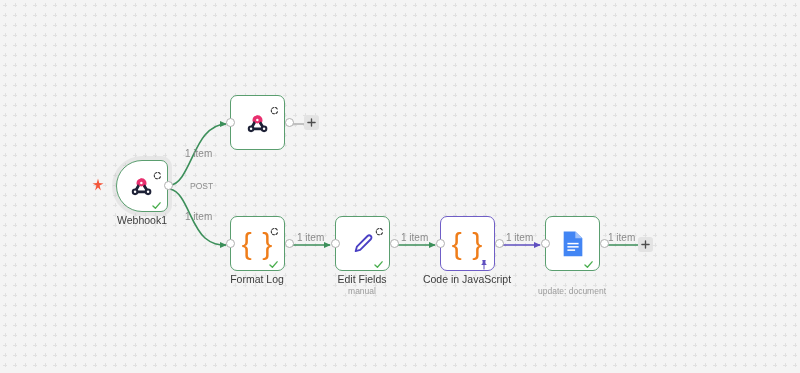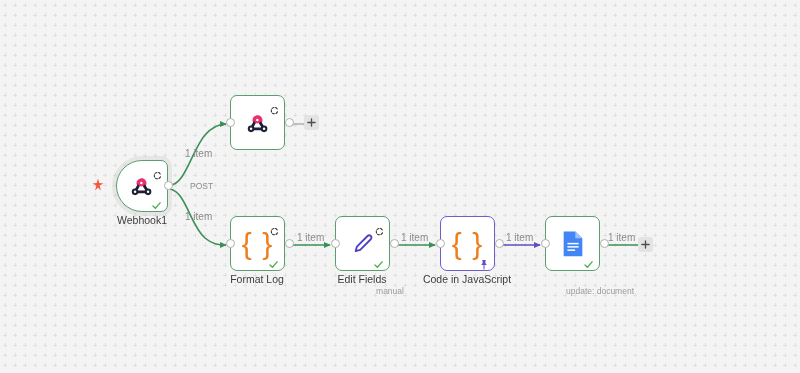--- a/index.html
+++ b/index.html
@@ -68,21 +68,20 @@
   }
   .node-sublabel {
     position: absolute;
     text-align: center;
     font-size: 8.5px;
     color: #9a9a9a;
     line-height: 11px;
     white-space: nowrap;
     left: 50%;
     transform: translateX(-50%);
-    margin-left: 28px;
   }
 
   .corner-refresh {
     position: absolute;
     top: 5px;
     right: 5px;
     width: 9px;
     height: 9px;
   }
   .corner-check {

